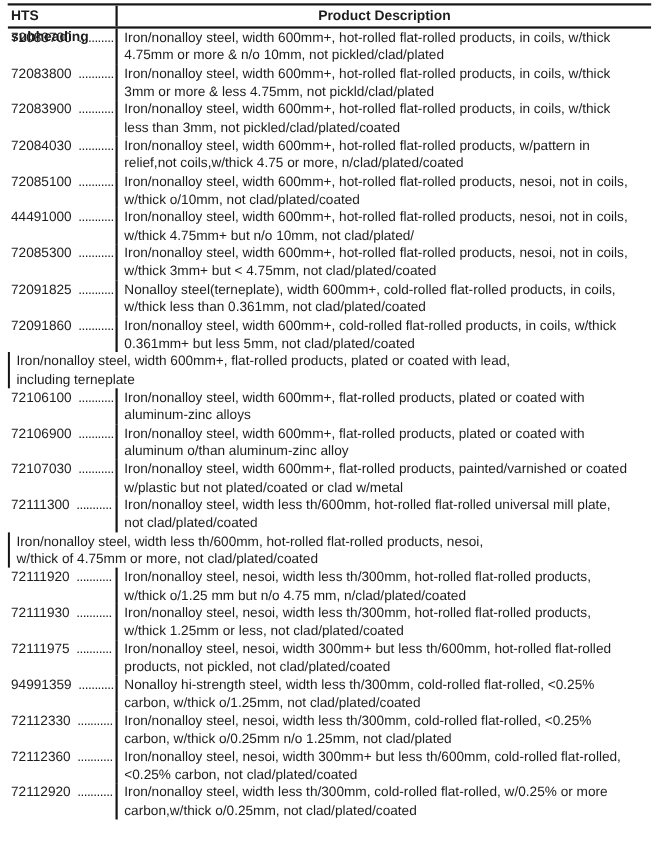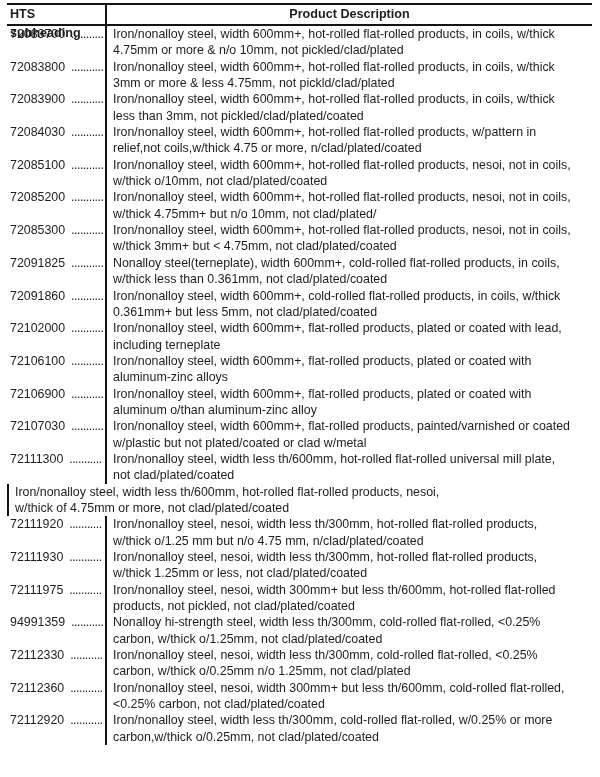--- a/index.html
+++ b/index.html
@@ -121,21 +121,21 @@
   <div class="tr">
     <div class="td col-code">
       <span class="code">72085100</span><span class="dots"> ...........</span>
     </div>
     <div class="td col-desc">Iron/nonalloy steel, width 600mm+, hot-rolled flat-rolled products, nesoi, not in coils,
 w/thick o/10mm, not clad/plated/coated</div>
   </div>
 
   <div class="tr">
     <div class="td col-code">
-      <span class="code">72085200</span><span class="dots"> ...........</span>
+      <span class="code">44491000</span><span class="dots"> ...........</span>
     </div>
     <div class="td col-desc">Iron/nonalloy steel, width 600mm+, hot-rolled flat-rolled products, nesoi, not in coils,
 w/thick 4.75mm+ but n/o 10mm, not clad/plated/</div>
   </div>
 
   <div class="tr">
     <div class="td col-code">
       <span class="code">72085300</span><span class="dots"> ...........</span>
     </div>
     <div class="td col-desc">Iron/nonalloy steel, width 600mm+, hot-rolled flat-rolled products, nesoi, not in coils,
@@ -153,23 +153,20 @@
   <div class="tr">
     <div class="td col-code">
       <span class="code">72091860</span><span class="dots"> ...........</span>
     </div>
     <div class="td col-desc">Iron/nonalloy steel, width 600mm+, cold-rolled flat-rolled products, in coils, w/thick
 0.361mm+ but less 5mm, not clad/plated/coated</div>
   </div>
 
 
   <div class="tr">
-    <div class="td col-code">
-      <span class="code">72102000</span><span class="dots"> ...........</span>
-    </div>
     <div class="td col-desc">Iron/nonalloy steel, width 600mm+, flat-rolled products, plated or coated with lead,
 including terneplate</div>
   </div>
 
   <div class="tr">
     <div class="td col-code">
       <span class="code">72106100</span><span class="dots"> ...........</span>
     </div>
     <div class="td col-desc">Iron/nonalloy steel, width 600mm+, flat-rolled products, plated or coated with
 aluminum-zinc alloys</div>

